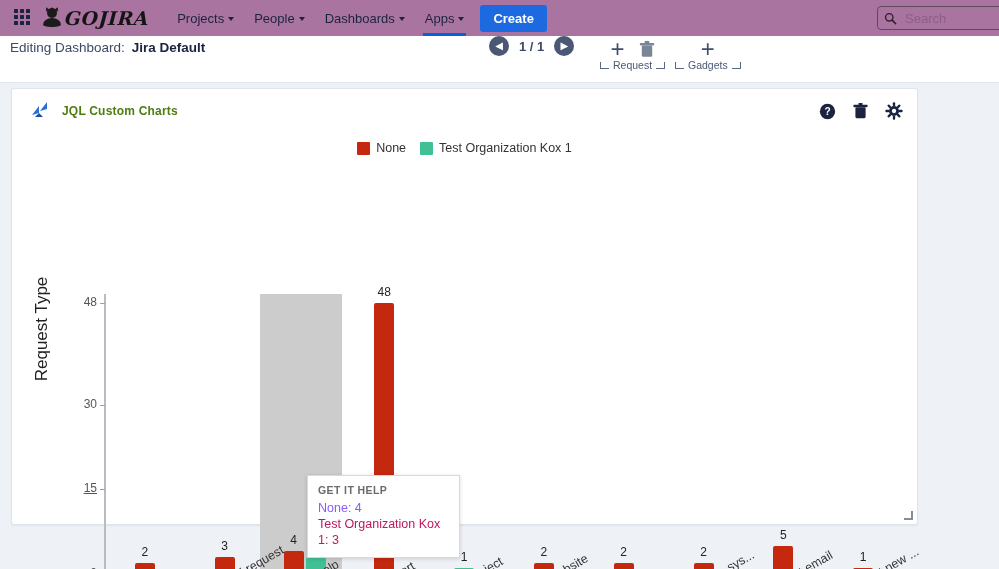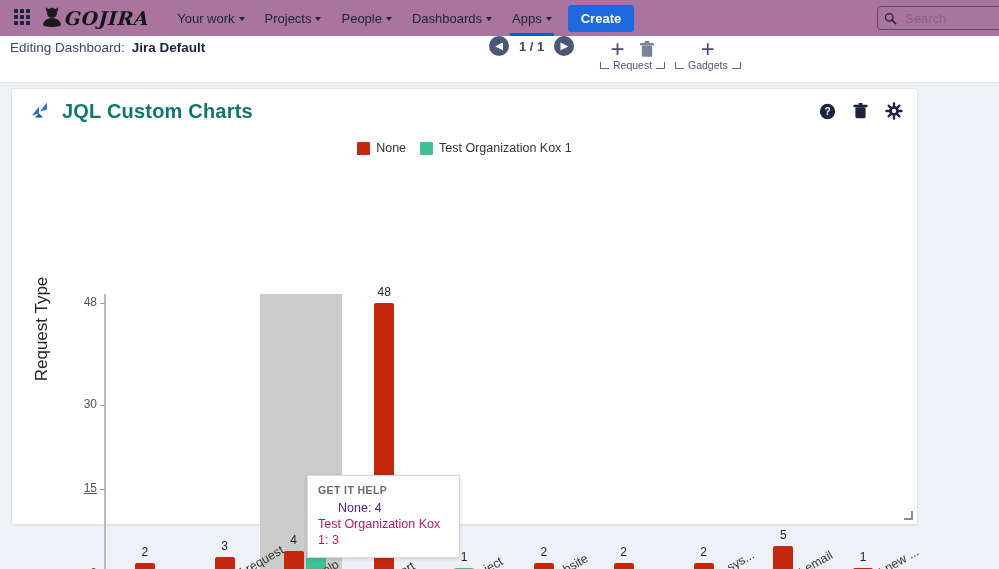--- a/index.html
+++ b/index.html
@@ -171,21 +171,21 @@
   }
   #panelhead {
     position: absolute; left: 0; top: 0; width: 100%; height: 44px;
   }
   #panel-title-wrap {
     position: absolute; left: 18px; top: 22px;
     transform: translateY(-50%);
     display: flex; align-items: center; gap: 10px;
   }
   #panel-title {
-    font-size: 20px; font-weight: 700; color: #0f766e;
+    font-size: 12px; font-weight: 700; color: #4d7c0f;
     letter-spacing: .2px;
   }
   #panelicons {
     position: absolute; right: 14px; top: 22px;
     transform: translateY(-50%);
     display: flex; align-items: center; gap: 16px;
   }
   #panelicons .picon { cursor: pointer; display: flex; }
 
   
@@ -295,24 +295,20 @@
     <div class="logo-creature">
       <div class="spike s1"></div>
         <div class="spike s2"></div>
         <div class="spike s3"></div>
       <div class="head"></div>
       <div class="body"></div>
     </div>
     <div class="logo-text">GOJIRA</div>
   </div>
 
-  <div class="navitem">
-    <span>Your work</span>
-    <span class="caret"></span>
-  </div>
   <div class="navitem">
     <span>Projects</span>
     <span class="caret"></span>
   </div>
   <div class="navitem">
     <span>People</span>
     <span class="caret"></span>
   </div>
   <div class="navitem">
     <span>Dashboards</span>
@@ -479,21 +475,21 @@
           <div class="xlabel" style="left: 348.3px; top: 455px;">IT Support</div>
           <div class="xlabel" style="left: 428.1px; top: 455px;">New Project</div>
           <div class="xlabel" style="left: 507.9px; top: 455px;">New Website</div>
           <div class="xlabel" style="left: 667.5px; top: 455px;">Report a sys...</div>
           <div class="xlabel" style="left: 747.3px; top: 455px;">Request email</div>
           <div class="xlabel" style="left: 827.1px; top: 455px;">Request new ...</div>
         </div>
 
       <div id="tooltip">
         <div id="tt-title">GET IT HELP</div>
-        <div class="tt-row" id="ttr0" style="color: #4c1d95; margin-left: 20px;">None: 4</div>
+        <div class="tt-row" id="ttr0" style="color: #8b5cf6;">None: 4</div>
         <div class="tt-row" id="ttr1" style="color: #be185d;">Test Organization Kox 1: 3</div>
       </div>
 
     </div>
   </div>
 
   <div id="resizehandle"></div>
 </div>
 
 </body></html>

